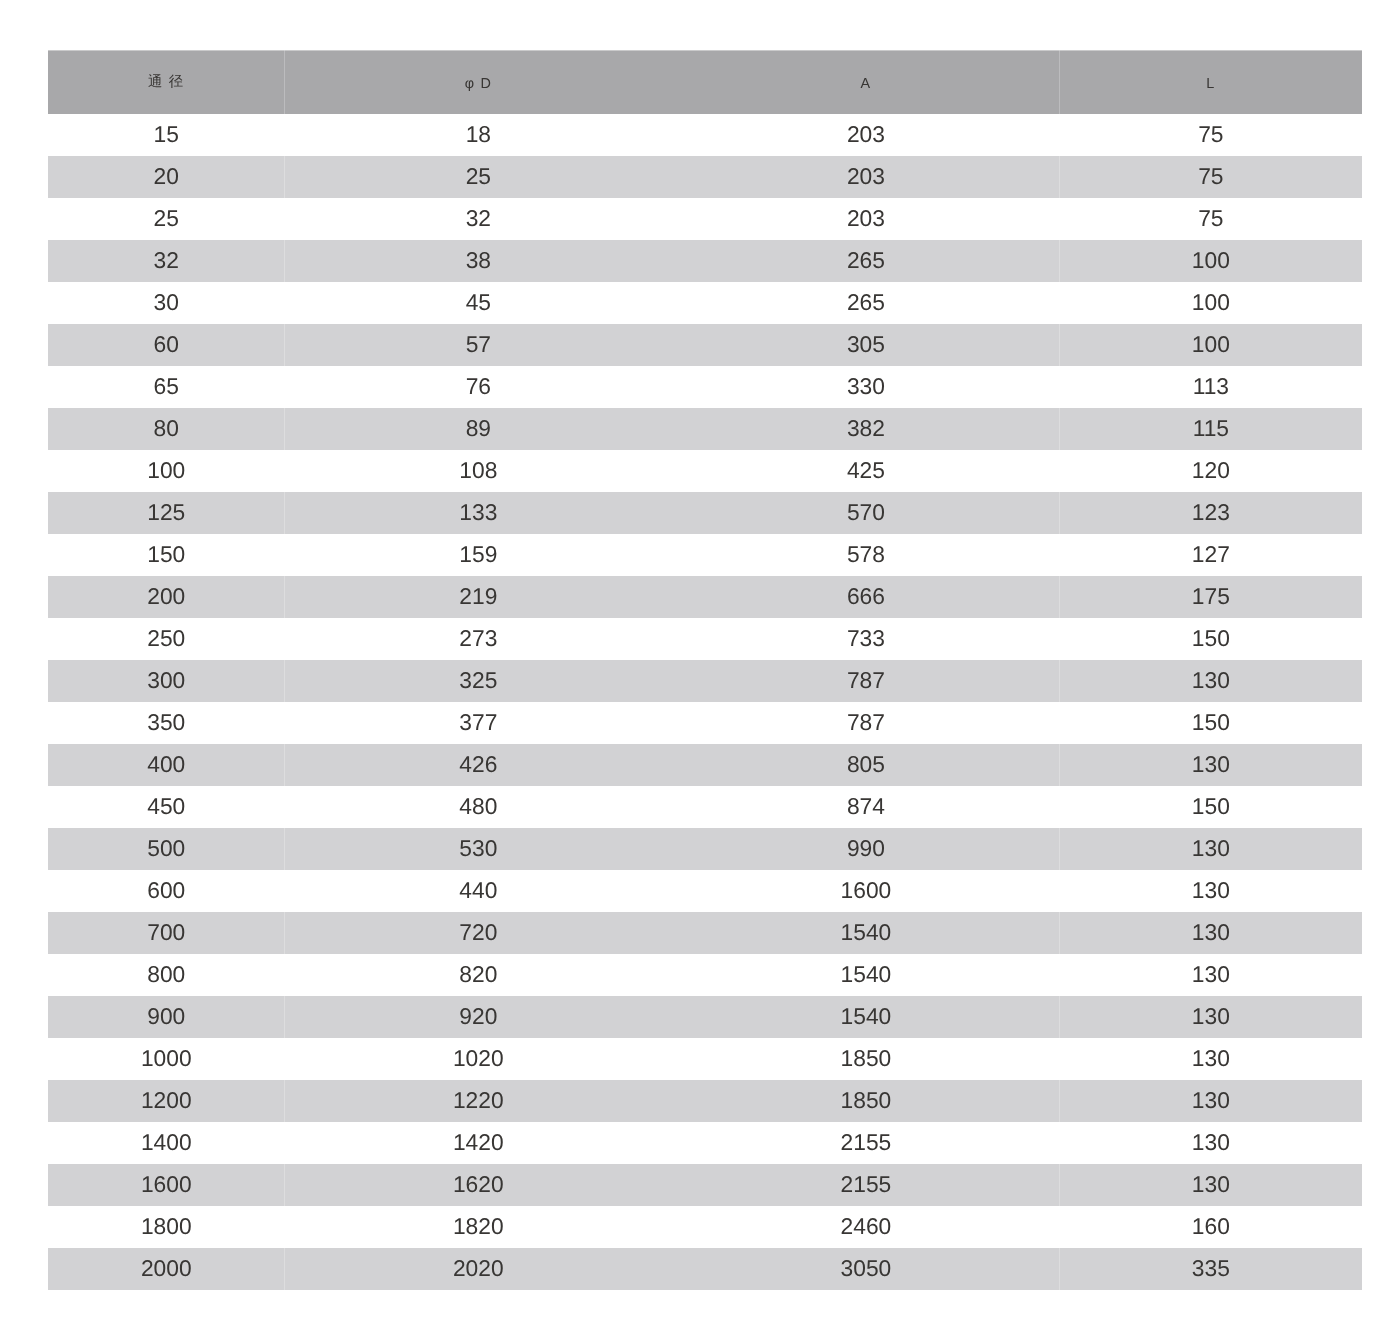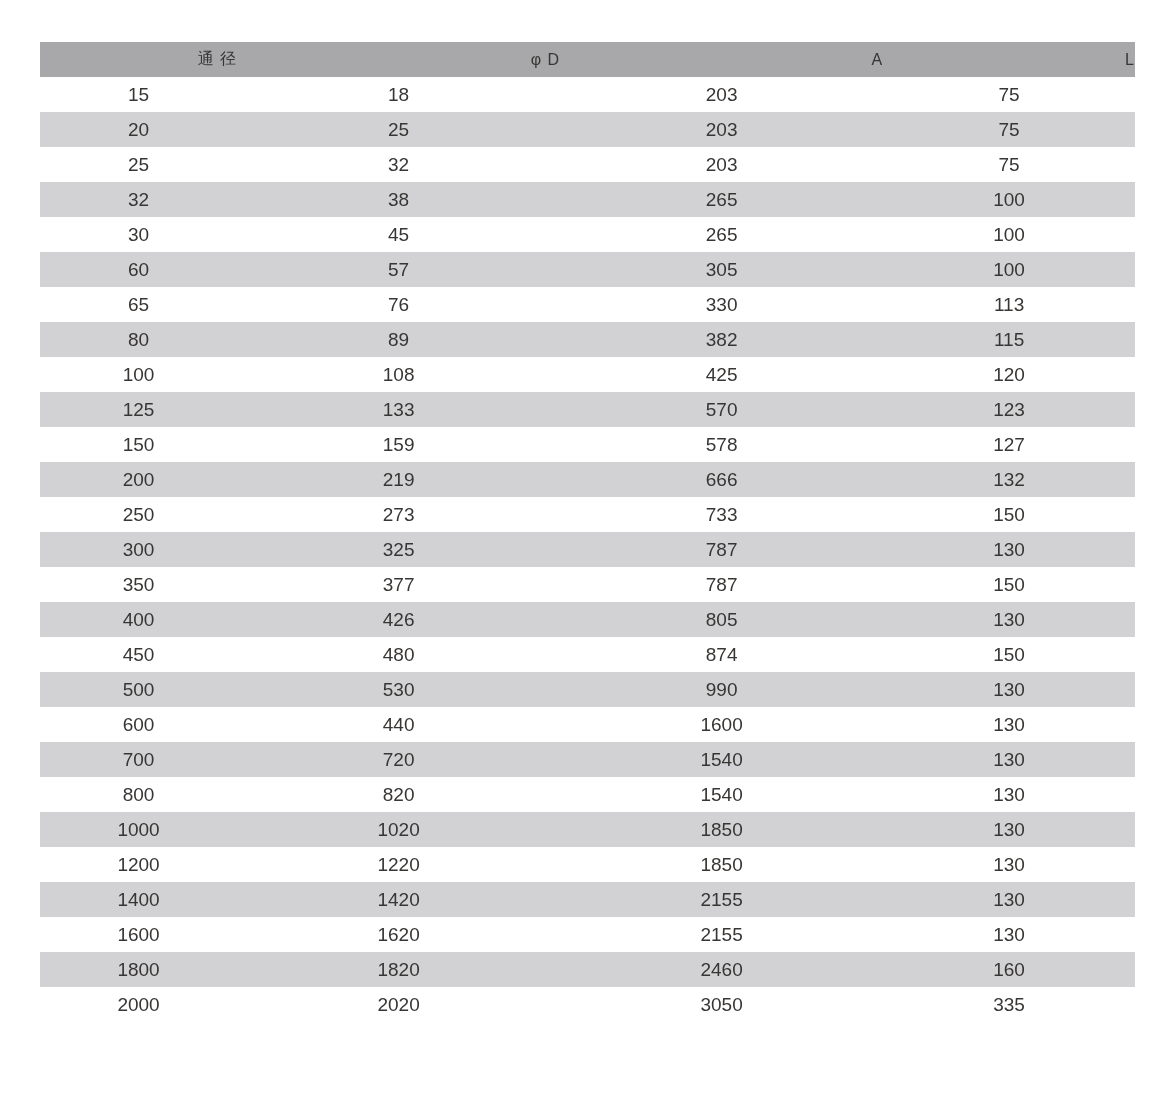--- a/index.html
+++ b/index.html
@@ -20,25 +20,25 @@
     position:absolute;
     left:40px;top:42px;width:1095px;
   }
   table{
     width:100%;
     border-collapse:collapse;
     table-layout:fixed;
   }
   thead th{
     background:var(--header-bg);
-    height:35px;
-    font-size:16px;
+    height:53px;
+    font-size:12px;
     font-weight:normal;
     color:var(--text-color);
-    text-align:right;
+    text-align:center;
     vertical-align:middle;
     padding:0;
     letter-spacing:1px;
   }
   tbody td{
     height:35px;
     font-size:19px;
     font-weight:normal;
     color:var(--text-color);
     text-align:center;
@@ -132,21 +132,21 @@
         <tr>
           <td>150</td>
           <td>159</td>
           <td>578</td>
           <td>127</td>
         </tr>
         <tr>
           <td>200</td>
           <td>219</td>
           <td>666</td>
-          <td>132</td>
+          <td>175</td>
         </tr>
         <tr>
           <td>250</td>
           <td>273</td>
           <td>733</td>
           <td>150</td>
         </tr>
         <tr>
           <td>300</td>
           <td>325</td>
@@ -185,20 +185,26 @@
         </tr>
         <tr>
           <td>700</td>
           <td>720</td>
           <td>1540</td>
           <td>130</td>
         </tr>
         <tr>
           <td>800</td>
           <td>820</td>
+          <td>1540</td>
+          <td>130</td>
+        </tr>
+        <tr>
+          <td>900</td>
+          <td>920</td>
           <td>1540</td>
           <td>130</td>
         </tr>
         <tr>
           <td>1000</td>
           <td>1020</td>
           <td>1850</td>
           <td>130</td>
         </tr>
         <tr>

